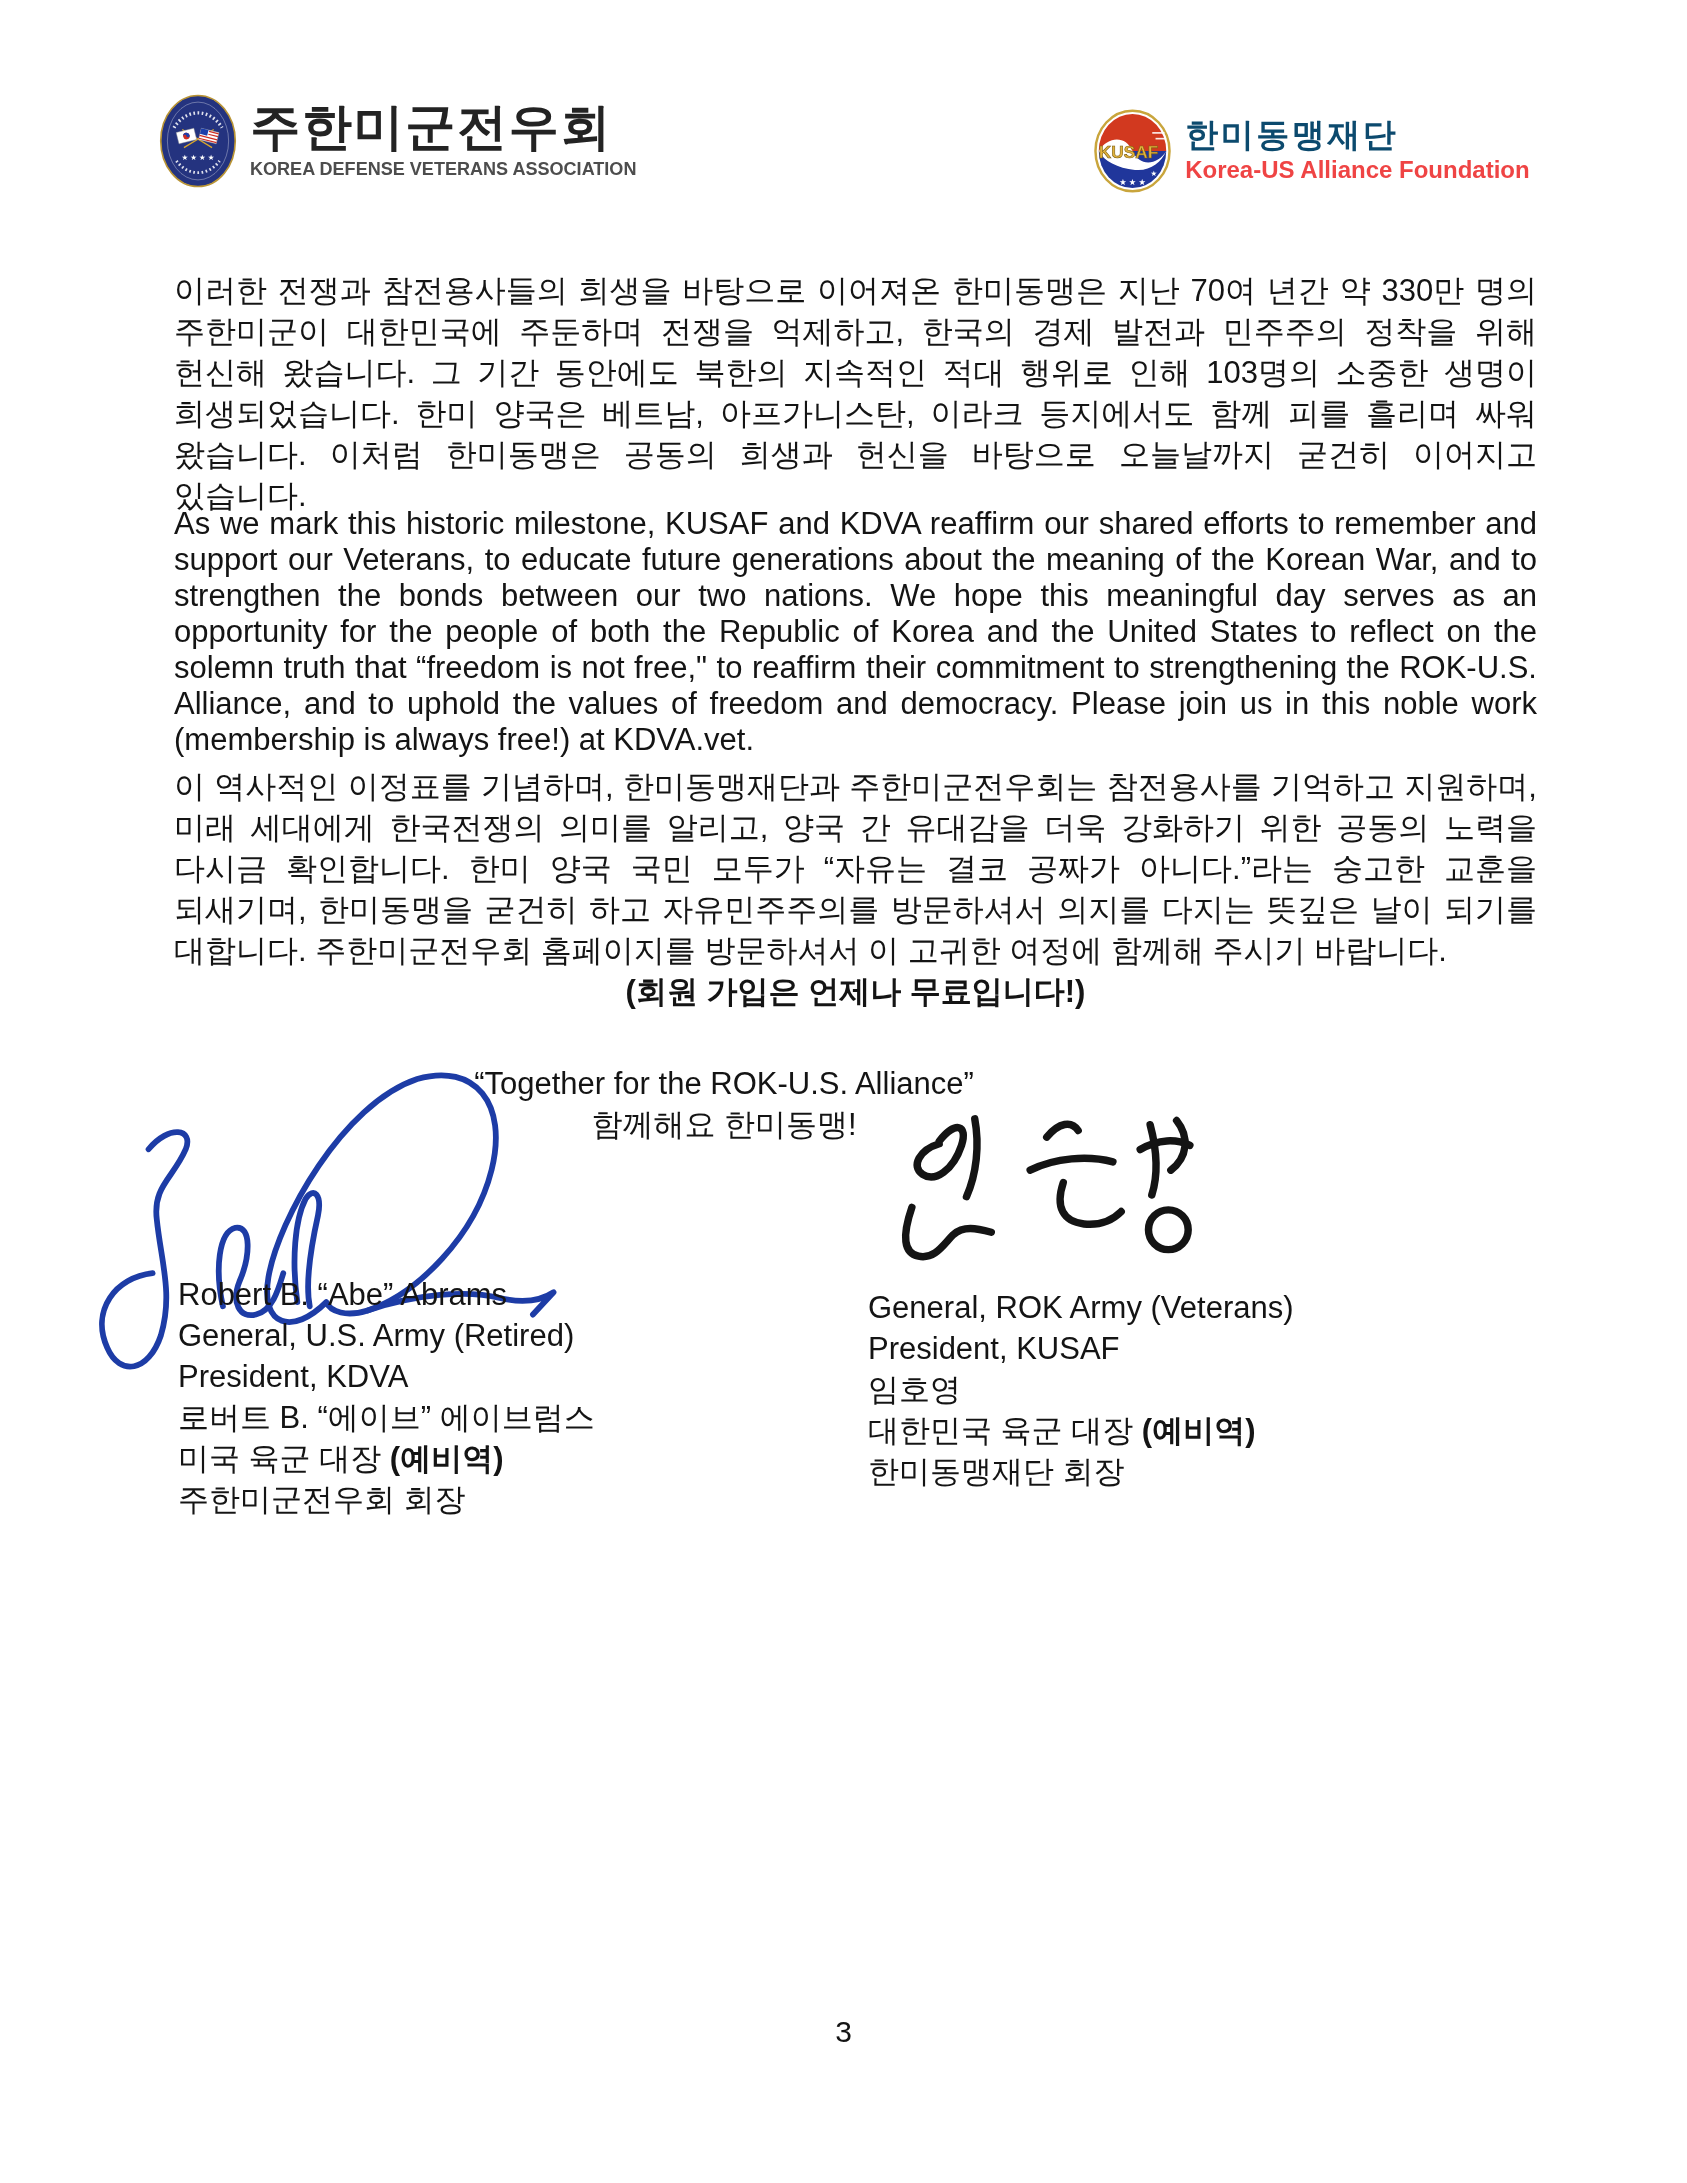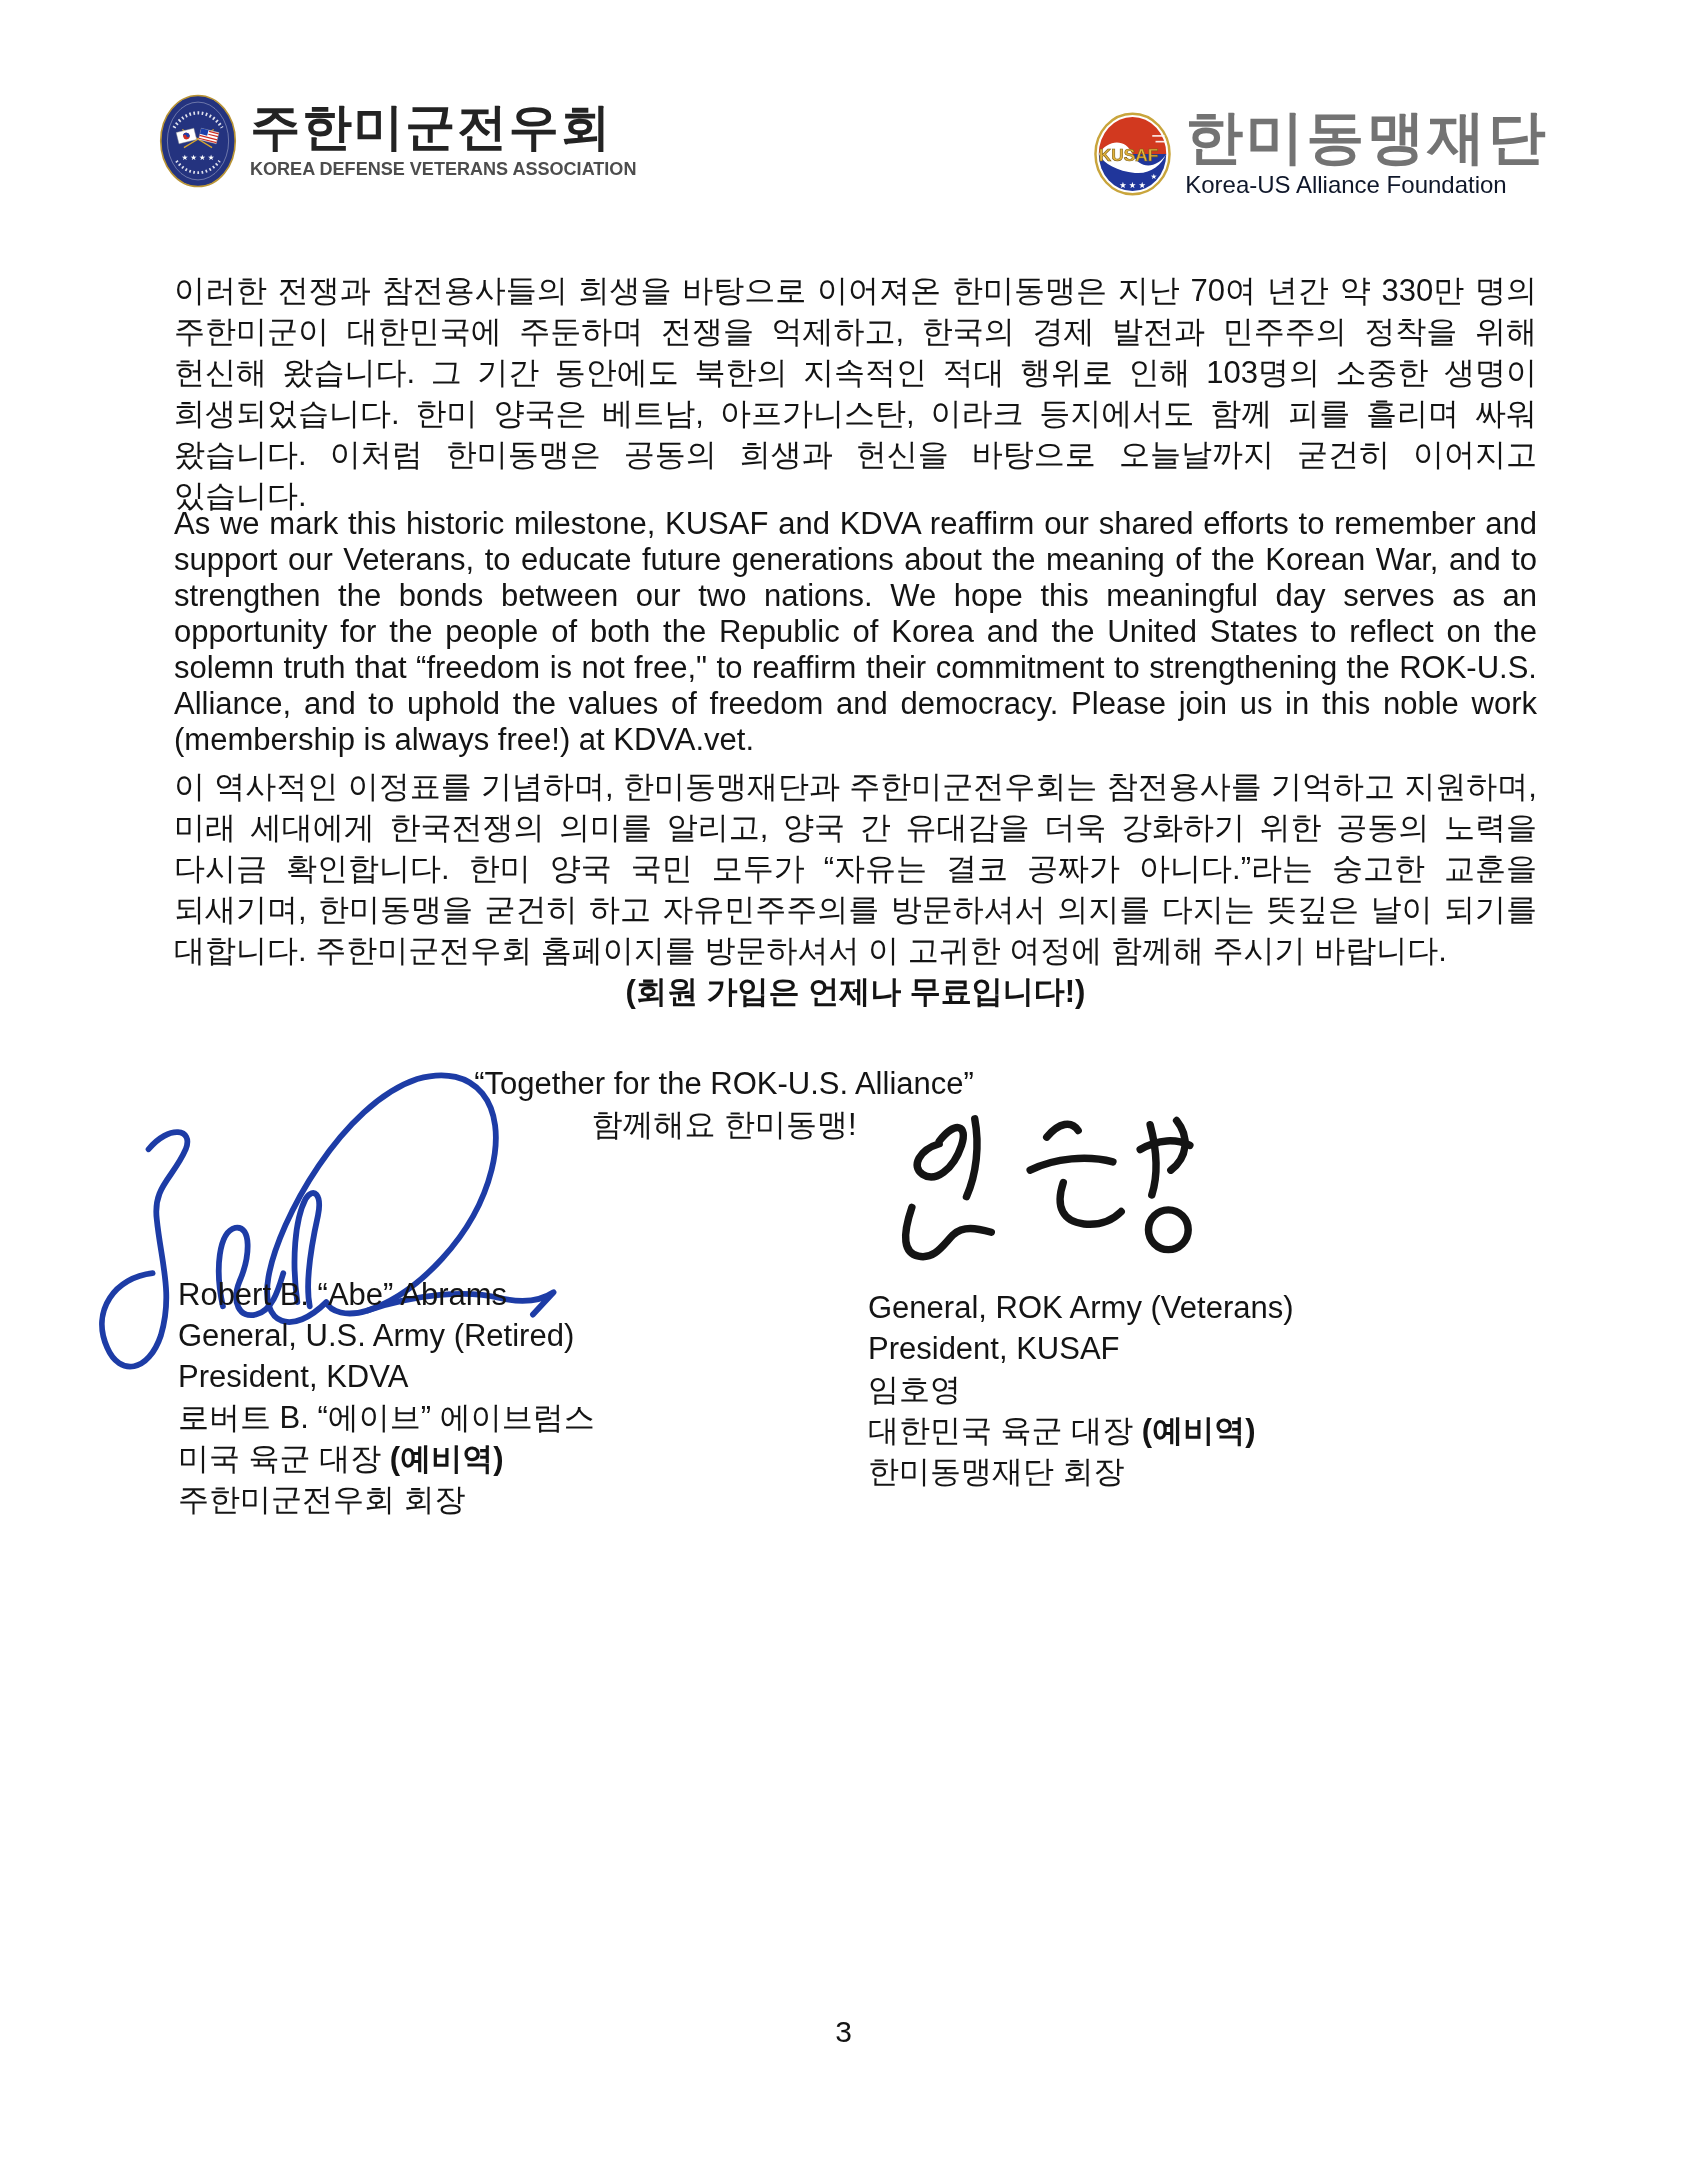--- a/index.html
+++ b/index.html
@@ -10,22 +10,22 @@
   }
   .abs { position:absolute; }
 
   
   .logo { display:flex; align-items:center; }
   .kdva-logo { left:159px; top:93px; gap:13.2px; }
   .kusaf-logo { left:1093px; top:108px; gap:13.2px; }
   .kdva-kr { font-size:50px; font-weight:bold; color:#232323; letter-spacing:1.7px; line-height:1; }
   .kdva-en { font-size:19px; font-weight:bold; color:#4d4d4d; letter-spacing:0px;
              margin-top:5.8px; transform:scaleX(0.95); transform-origin:left; white-space:nowrap; }
-  .kusaf-kr { font-size:58px; font-weight:bold; color:#737373; letter-spacing:2.5px; line-height:1; }
-  .kusaf-en { font-size:24px; font-weight:normal; color:#0f172a; margin-top:5px; white-space:nowrap; }
+  .kusaf-kr { font-size:33px; font-weight:bold; color:#0c4a6e; letter-spacing:2.5px; line-height:1; }
+  .kusaf-en { font-size:24px; font-weight:bold; color:#ef4444; margin-top:5px; white-space:nowrap; }
 
   
   .para { left:174px; width:1363px; text-align:justify; }
   .kr  { font-size:31px; line-height:41px; word-break:keep-all; }
   .en  { font-size:31px; line-height:36px; }
   .p1 { top:270px; }
   .p2 { top:506px; }
   .p3 { top:766px; }
   .bold { font-weight:bold;text-align:center; }
   .block { display:block; }

